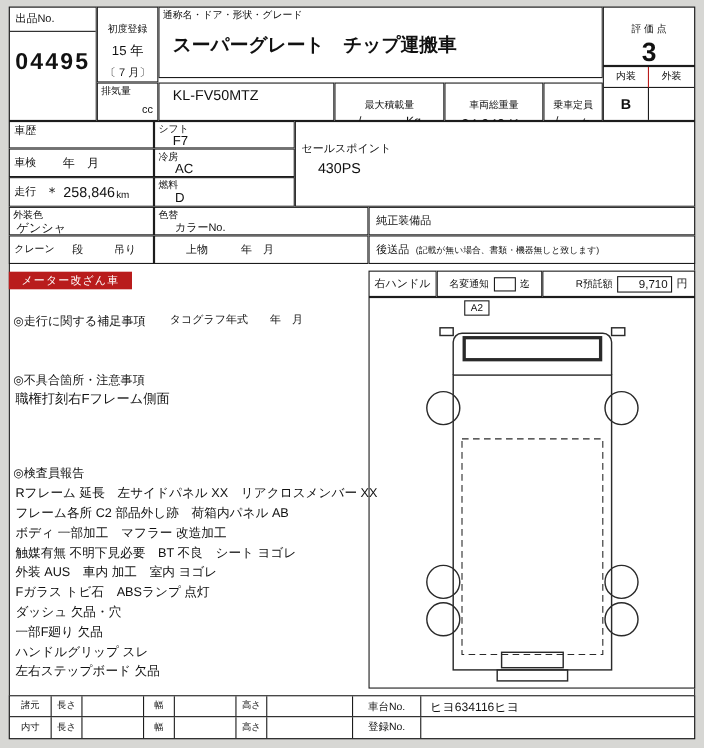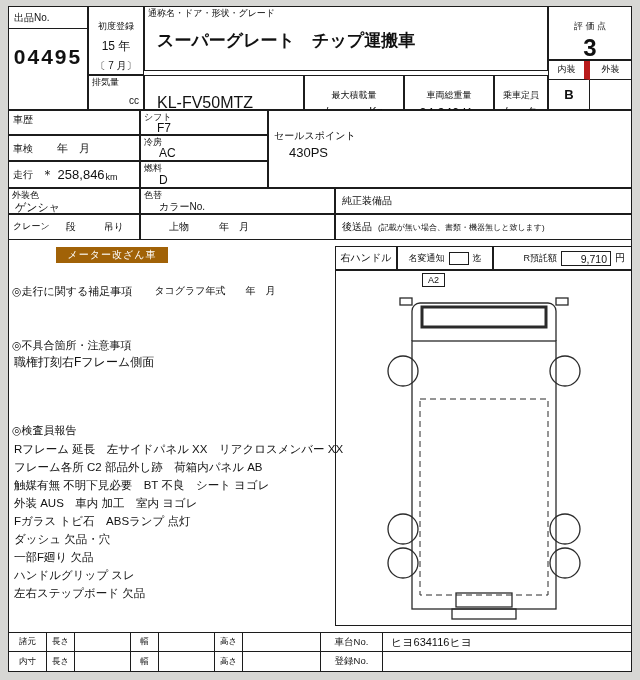--- a/index.html
+++ b/index.html
@@ -4,21 +4,21 @@
 <style>
   * { margin:0; padding:0; box-sizing:border-box; }
   html,body { font-family:"Liberation Sans","DejaVu Sans",sans-serif; background:#bdbdbb; color:#111; }
   .sheet { position:relative; width:640px; height:680px; background:#d7d7d4; overflow:hidden; }
   .box { position:absolute; border:1px solid #1c1c1c; background:#fff; }
   .nob { position:absolute; background:transparent; }
   .lbl { font-size:9px; line-height:1.1; color:#111; }
   .lbl-tl { position:absolute; top:2px; left:3px; }
   .lbl-ctr { text-align:center; padding-top:15px; }
   .ctr { display:flex; align-items:center; justify-content:center; }
-  .badge { background:#a16207; color:#fff; font-size:10px; display:flex; align-items:center; justify-content:center; letter-spacing:1px;margin-left:48px; }
+  .badge { background:#b91c1c; color:#fff; font-size:10px; display:flex; align-items:center; justify-content:center; letter-spacing:1px; }
   .bt { border-right:1px solid #1c1c1c; display:flex; align-items:center; justify-content:center; font-size:8.5px; }
   .bt.last { border-right:none; flex:1; justify-content:flex-start; padding-left:8px; font-size:11px; }
   .rline { white-space:nowrap; }
 </style>
 </head>
 <body>
 
 <div class="sheet">
 
   <div class="box" style="left:8px;top:6px;width:624px;height:666px"></div>
@@ -39,33 +39,33 @@
     <div style="font-size:17px;font-weight:bold;margin:22px 0 0 12px">スーパーグレート　チップ運搬車</div>
   </div>
 
   <div class="box" style="left:548px;top:6px;width:84px;height:54px">
     <div class="lbl lbl-ctr">評 価 点</div>
     <div style="font-size:24px;font-weight:bold;text-align:center;margin-top:2px">3</div>
   </div>
 
   <div class="box" style="left:548px;top:60px;width:84px;height:50px">
     <div style="display:grid;grid-template-columns:1fr 1fr;grid-template-rows:19px 1fr;height:100%">
-      <div class="ctr lbl" style="border-right:6px solid #b91c1c;border-bottom:1px solid #1c1c1c">内装</div>
+      <div class="ctr lbl" style="border-right:1px solid #b91c1c;border-bottom:1px solid #1c1c1c">内装</div>
       <div class="ctr lbl" style="border-bottom:1px solid #1c1c1c">外装</div>
       <div class="ctr" style="border-right:1px solid #1c1c1c;font-size:13px;font-weight:bold">B</div>
       <div class="ctr" style="font-size:13px"></div>
     </div>
   </div>
 
   <div class="box" style="left:88px;top:75px;width:56px;height:35px">
     <div class="lbl lbl-tl">排気量</div>
     <div style="position:absolute;right:4px;bottom:3px;font-size:10px">cc</div>
   </div>
   <div class="box" style="left:144px;top:75px;width:160px;height:35px">
-    <div style="font-size:16px;margin:18px 0 0 12px">KL-FV50MTZ</div>
+    <div style="font-size:13px;margin:3px 0 0 12px">KL-FV50MTZ</div>
   </div>
   <div class="box" style="left:304px;top:75px;width:100px;height:35px">
     <div class="lbl lbl-ctr">最大積載量</div>
     <div style="display:flex;justify-content:space-around;font-size:11px;margin-top:4px">
       <span>/</span>
       <span>Kg</span>
     </div>
   </div>
   <div class="box" style="left:404px;top:75px;width:90px;height:35px">
     <div class="lbl lbl-ctr">車両総重量</div>
@@ -174,20 +174,21 @@
     <span style="font-size:10px;margin-left:20px">年　月</span>
   </div>
 
   <div class="nob" style="left:12px;top:338px;font-size:11px">◎不具合箇所・注意事項</div>
   <div class="nob" style="left:14px;top:354px;font-size:12px">職権打刻右Fフレーム側面</div>
 
   <div class="nob" style="left:12px;top:423px;font-size:11px">◎検査員報告</div>
   <div class="nob" style="left:14px;top:440px;font-size:11.5px;line-height:18px">
     <div class="rline">Rフレーム 延長　左サイドパネル XX　リアクロスメンバー XX</div>
     <div class="rline">フレーム各所 C2 部品外し跡　荷箱内パネル AB</div>
+    <div class="rline">ボディ 一部加工　マフラー 改造加工</div>
     <div class="rline">触媒有無 不明下見必要　BT 不良　シート ヨゴレ</div>
     <div class="rline">外装 AUS　車内 加工　室内 ヨゴレ</div>
     <div class="rline">Fガラス トビ石　ABSランプ 点灯</div>
     <div class="rline">ダッシュ 欠品・穴</div>
     <div class="rline">一部F廻り 欠品</div>
     <div class="rline">ハンドルグリップ スレ</div>
     <div class="rline">左右ステップボード 欠品</div>
   </div>
 
   <div class="box" style="left:8px;top:632px;width:624px;height:40px">

